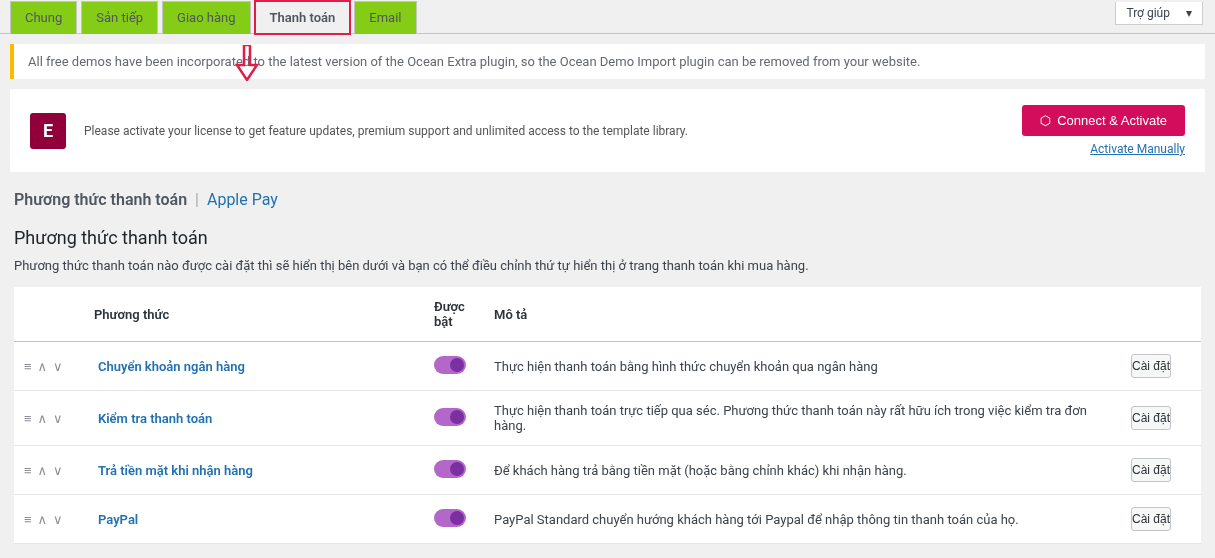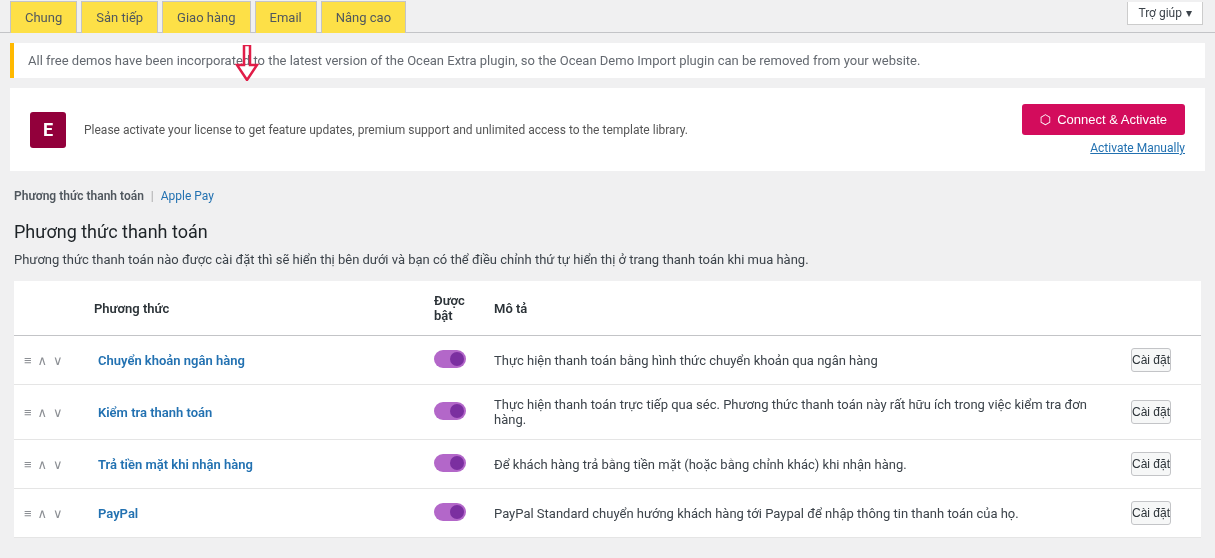--- a/index.html
+++ b/index.html
@@ -1,32 +1,32 @@
 <!DOCTYPE html>
 <html><head>
 <meta charset="utf-8">
 <style>
 * { margin: 0; padding: 0; box-sizing: border-box; }
 body { font-family: -apple-system, BlinkMacSystemFont, "Segoe UI", Roboto, sans-serif; font-size: 13px; color: #3c434a; background: #f0f0f1; width: 1215px; }
 .top-right { position: absolute; top: 2px; right: 12px; }
-.help-tab { display: inline-flex; align-items: center; gap: 4px; background: #fff; border: 1px solid #ccc; border-top: none; padding: 4px 10px; font-size: 12px; cursor: pointer; }
+.help-tab { display: inline-flex; align-items: center; gap: 16px; background: #fff; border: 1px solid #ccc; border-top: none; padding: 4px 10px; font-size: 12px; cursor: pointer; }
 .tabs { display: flex; background: #f0f0f1; border-bottom: 1px solid #c3c4c7; padding: 0 10px; }
-.tab { padding: 8px 14px; border: 1px solid #c3c4c7; border-bottom: none; background: #fde047; margin-right: 4px; font-size: 13px; color: #50575e; cursor: pointer; position: relative; top: 1px; }
+.tab { padding: 8px 14px; border: 1px solid #c3c4c7; border-bottom: none; background: #84cc16; margin-right: 4px; font-size: 13px; color: #50575e; cursor: pointer; position: relative; top: 1px; }
 .tab.active { background: #f0f0f1; border-bottom: 1px solid #f0f0f1; font-weight: 600; }
 .tab.highlight { outline: 2px solid #e11d48; outline-offset: -1px; }
 .arrow-down { position: absolute; left: 235px; top: 45px; color: #e11d48; font-size: 28px; font-weight: bold; }
 .notice { margin: 10px; padding: 10px 14px; background: #fff; border-left: 4px solid #ffb900; font-size: 13px; color: #646970; }
 .elementor-box { margin: 10px; background: #fff; padding: 16px 20px; display: flex; align-items: center; gap: 18px; }
 .elementor-logo { width: 36px; height: 36px; background: #92003b; border-radius: 3px; display: flex; align-items: center; justify-content: center; color: #fff; font-weight: bold; font-size: 18px; }
 .elementor-text { flex: 1; font-size: 12px; color: #555; }
 .elementor-text .title { font-weight: 600; color: #333; margin-bottom: 2px; }
 .elementor-right { text-align: right; }
 .connect-btn { background: #d30c5c; color: #fff; border: none; padding: 8px 18px; border-radius: 3px; font-size: 13px; cursor: pointer; display: inline-flex; align-items: center; gap: 6px; }
 .activate-link { display: block; margin-top: 6px; font-size: 12px; color: #2271b1; text-decoration: underline; cursor: pointer; }
-.breadcrumb { padding: 8px 14px; font-size: 12px; }
+.breadcrumb { padding: 8px 14px; font-size: 16px; }
 .breadcrumb .cur { color: #50575e; font-weight: 600; }
 .breadcrumb .sep { color: #aaa; margin: 0 4px; }
 .breadcrumb .link { color: #2271b1; }
 .section { padding: 0 14px 20px; }
 .section h2 { font-size: 18px; font-weight: 400; margin: 10px 0; color: #1d2327; }
 .section p.desc { font-size: 13px; color: #3c434a; margin-bottom: 14px; }
 table.methods { width: 100%; border-collapse: collapse; background: #fff; }
 table.methods th, table.methods td { text-align: left; padding: 12px 10px; border-bottom: 1px solid #e5e5e5; font-size: 13px; vertical-align: middle; }
 table.methods th { font-weight: 600; color: #2c3338; border-bottom: 1px solid #c3c4c7; }
 .drag-col { width: 70px; }
@@ -52,22 +52,22 @@
   <div class="help-tab">
     <span>Trợ giúp</span>
     <span>▾</span>
   </div>
 </div>
 
 <div class="tabs" id="tabs-nav">
     <div class="tab">Chung</div>
     <div class="tab">Sản tiếp</div>
     <div class="tab">Giao hàng</div>
+    <div class="tab active highlight">Thanh toán</div>
     <div class="tab">Email</div>
-    <div class="tab">Nâng cao</div>
   </div>
 
 <div class="arrow-down">
   <svg width="24" height="36" viewBox="0 0 24 36">
       <path d="M9 0 L9 20 L2 20 L12 35 L22 20 L15 20 L15 0 Z" fill="none" stroke="#e11d48" stroke-width="2.5"></path>
     </svg>
 </div>
 
 <div class="notice">
   <span>All free demos have been incorporated to the latest version of the Ocean Extra plugin, so the Ocean Demo Import plugin can be removed from your website.</span>

